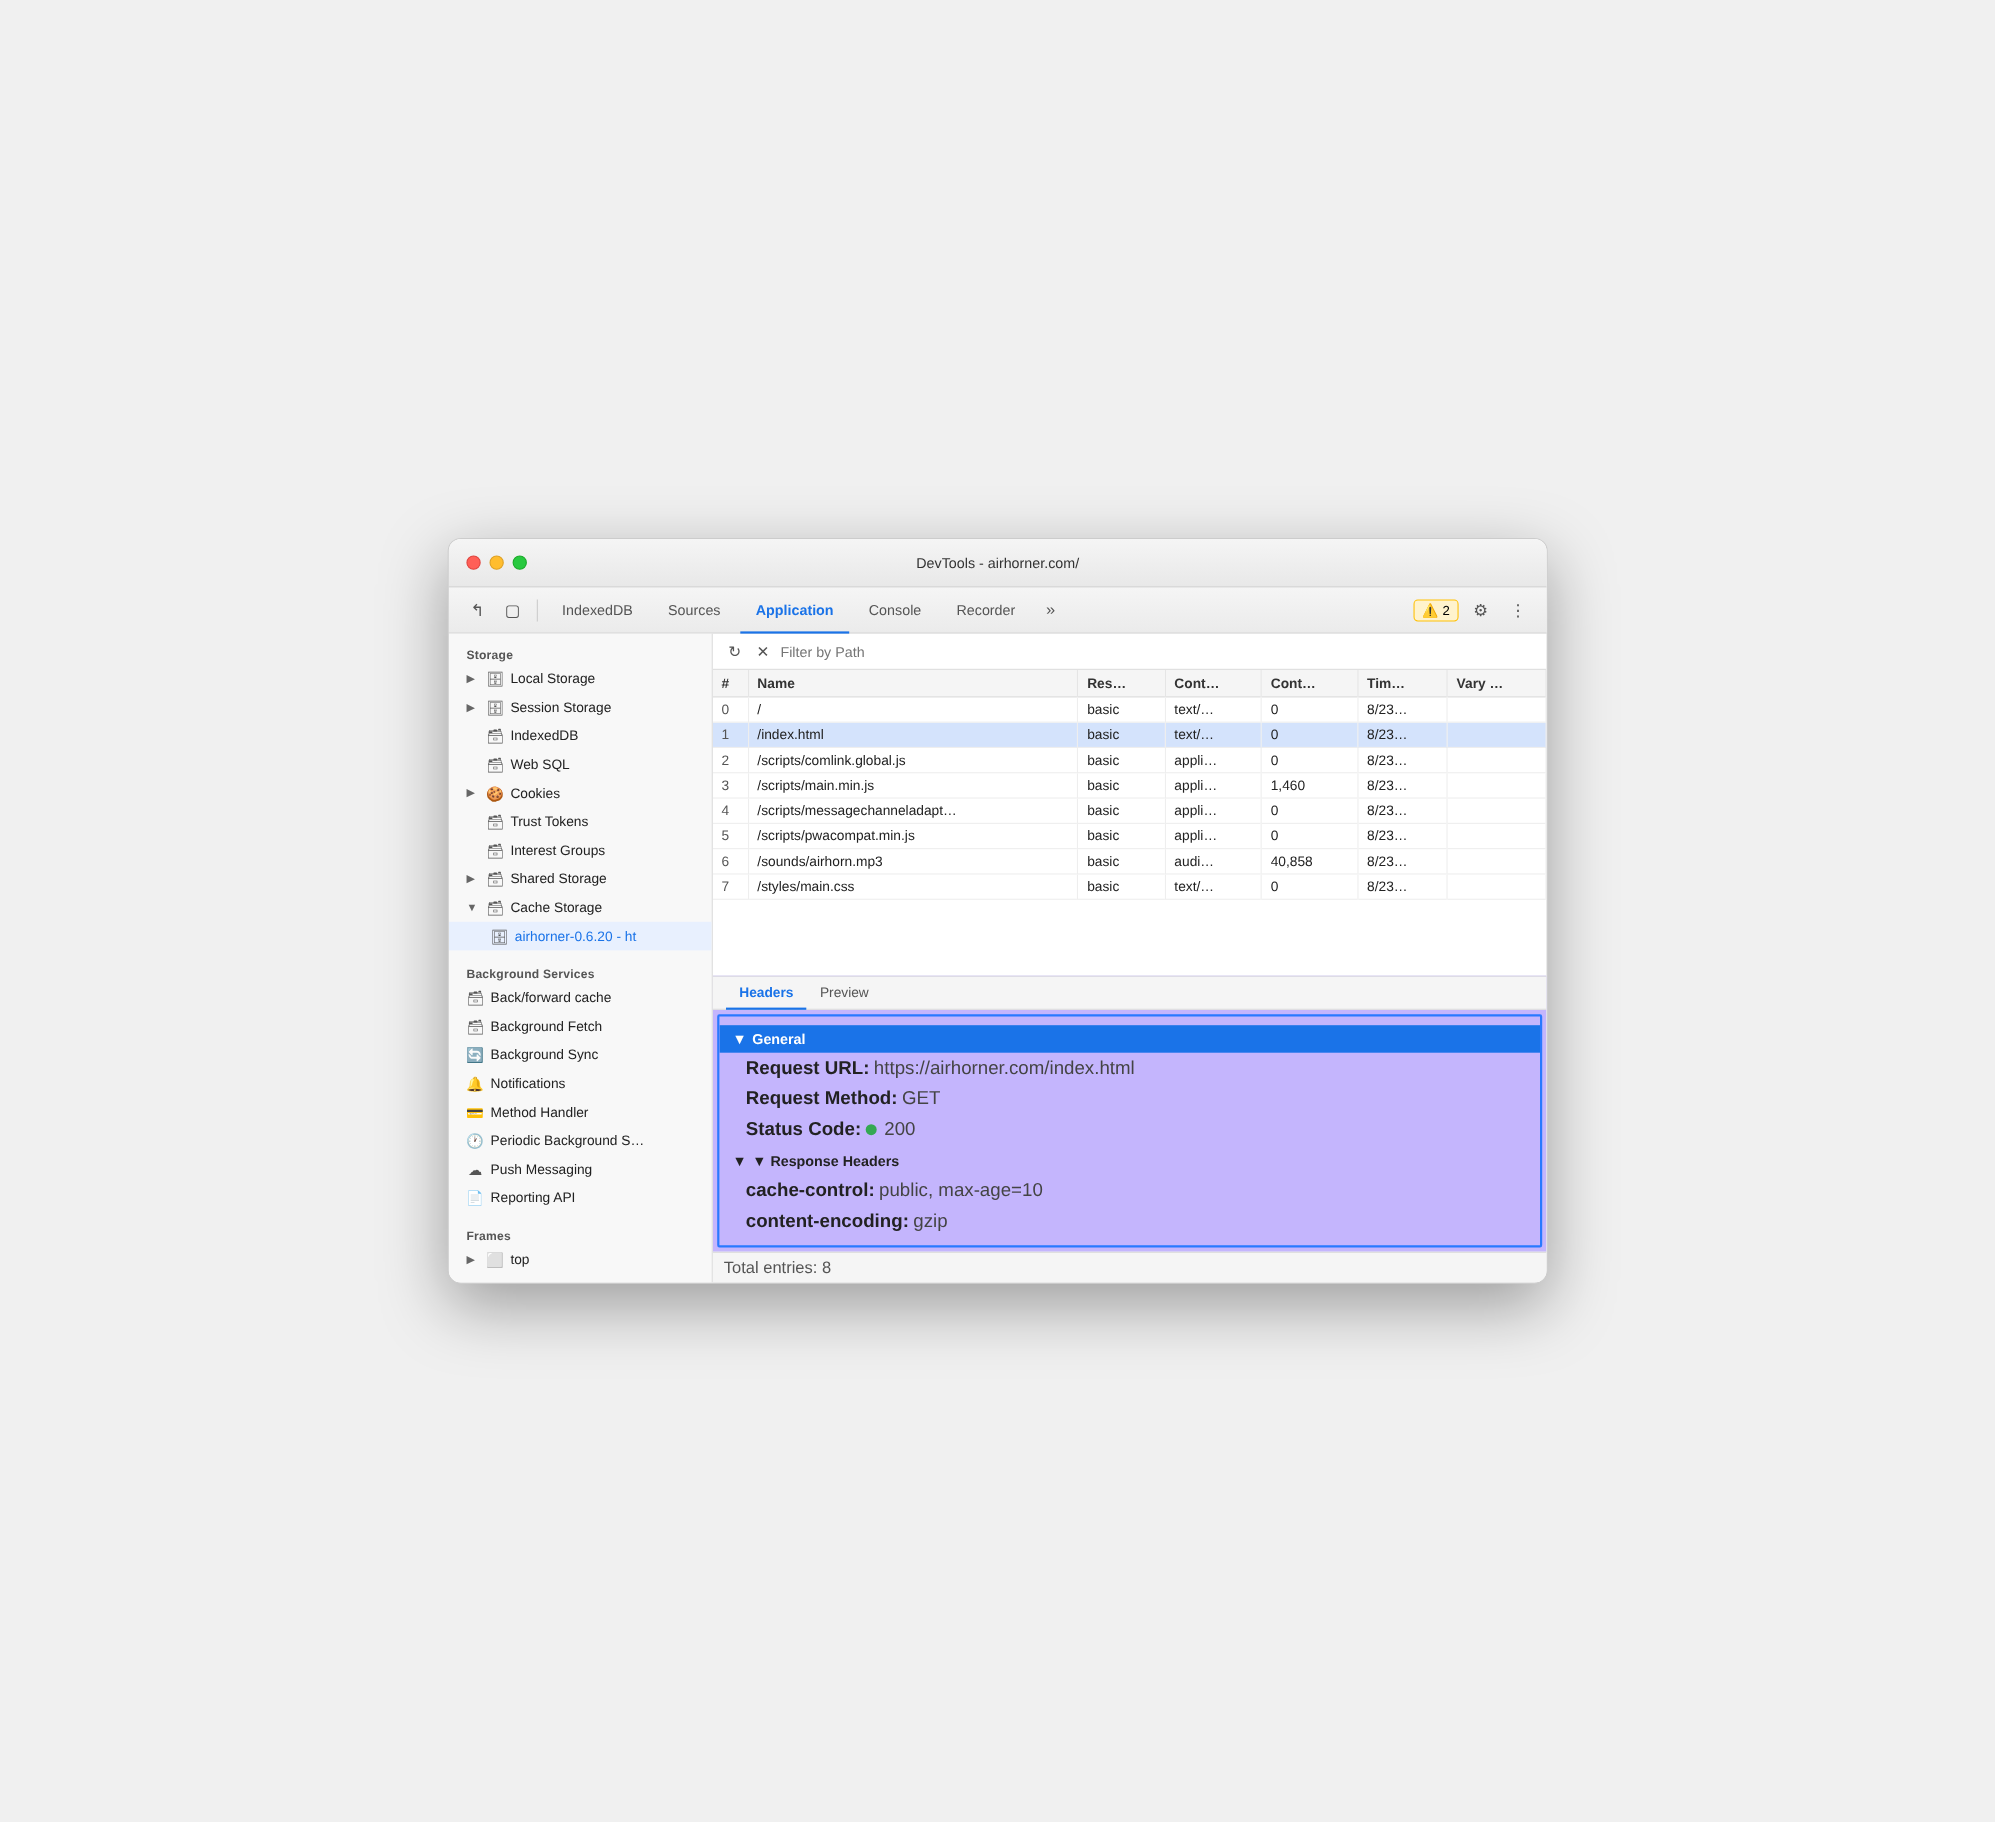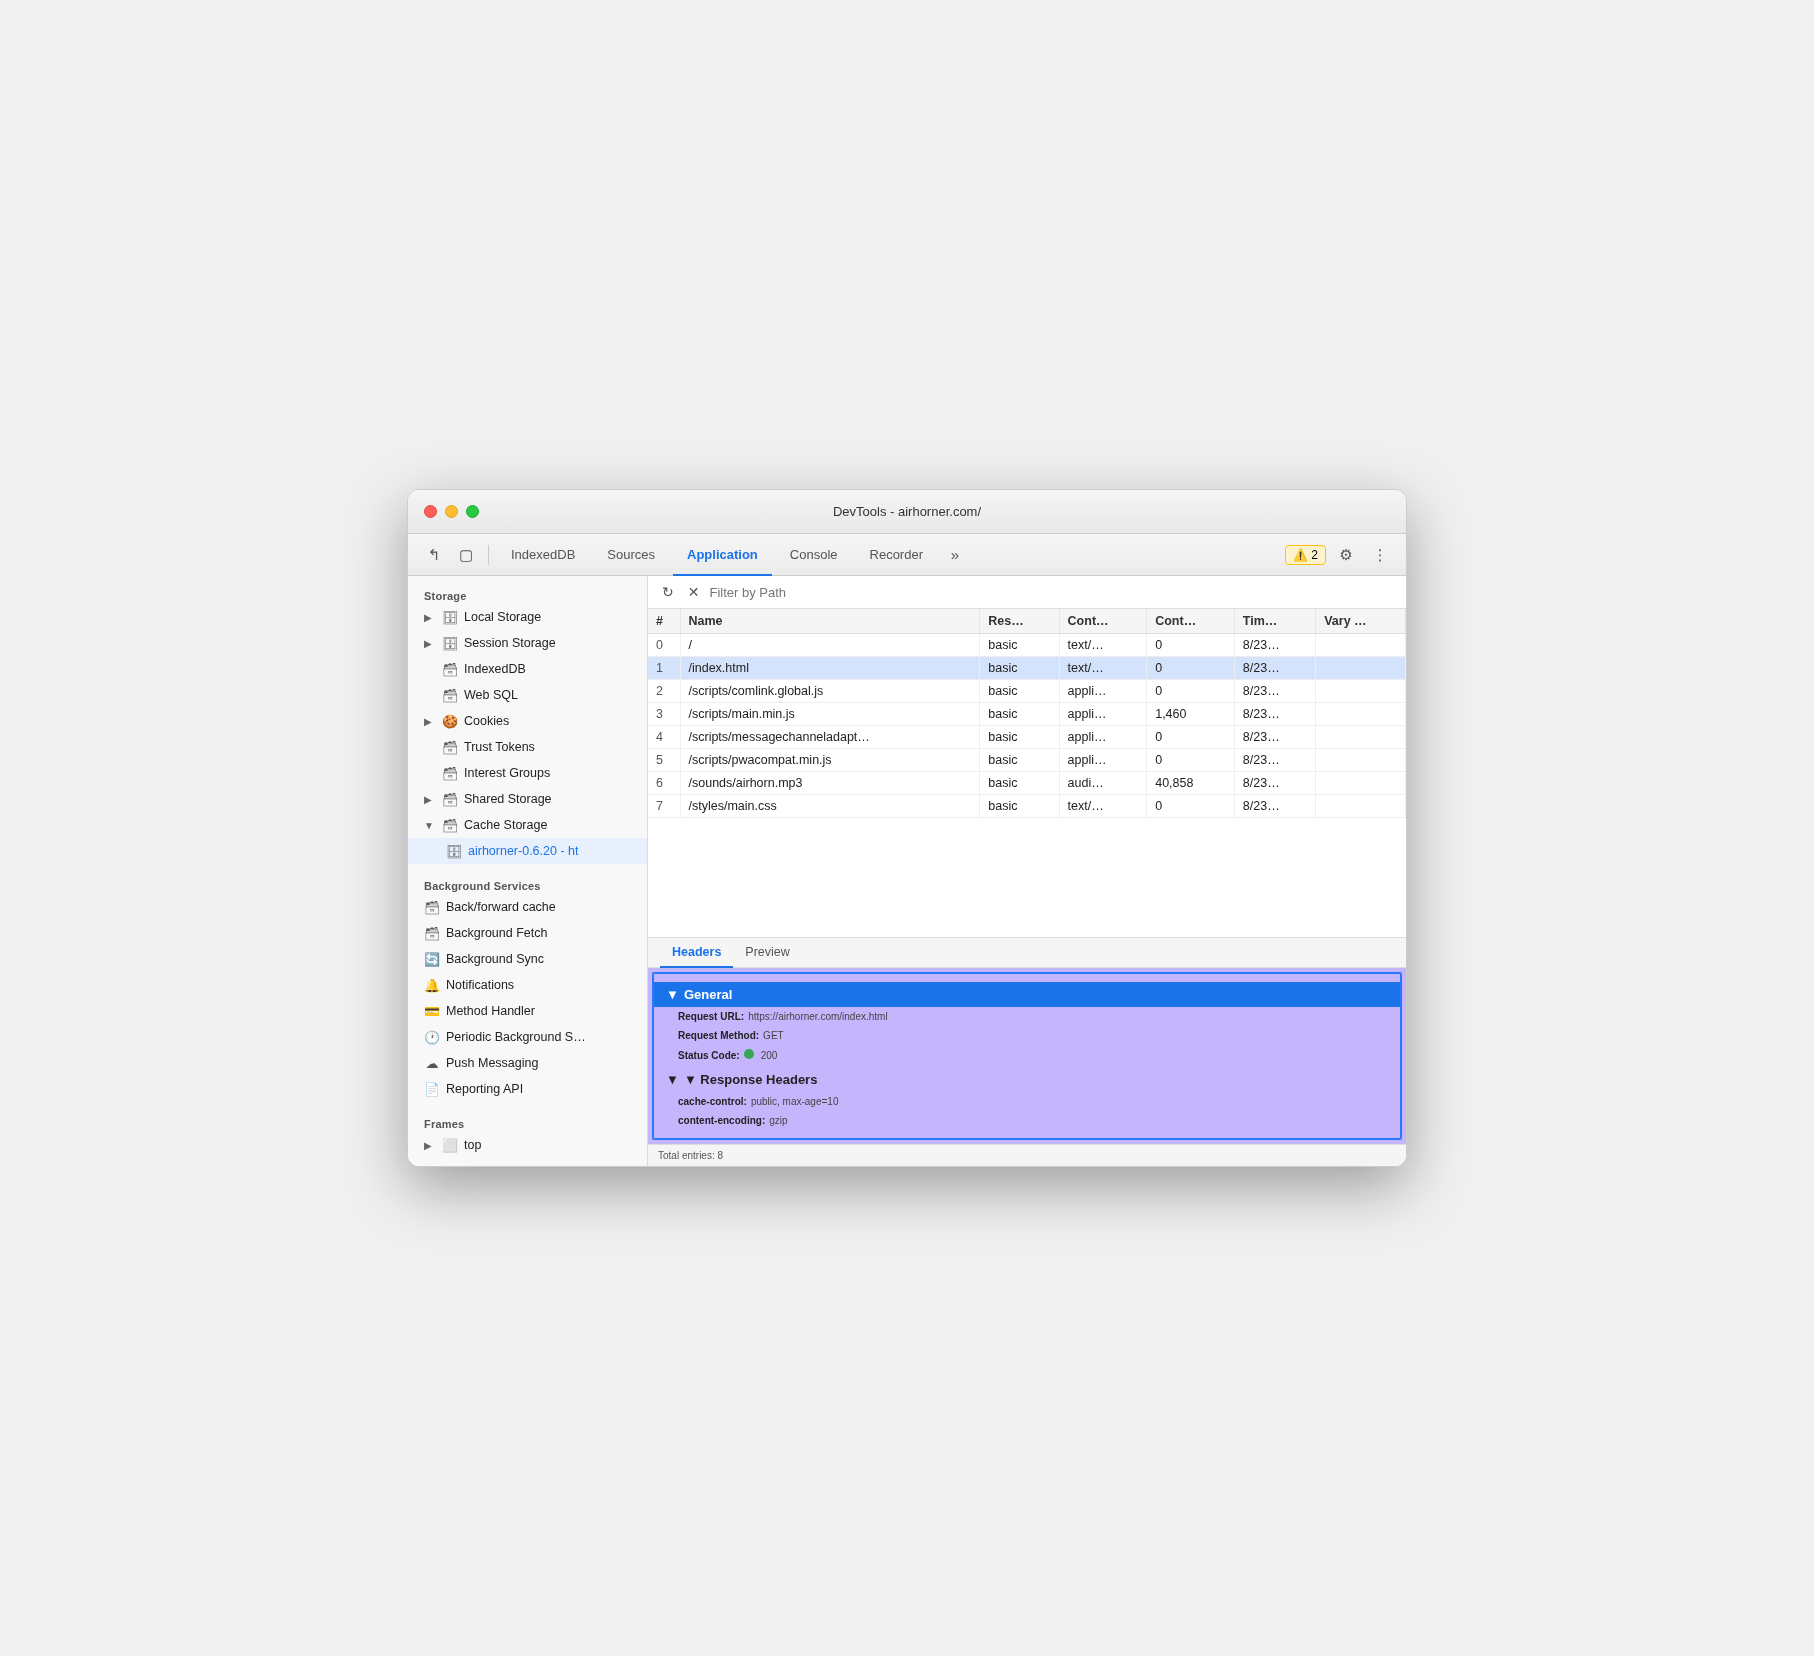--- a/index.html
+++ b/index.html
@@ -267,21 +267,21 @@
       background: #1a73e8;
       color: #fff;
       font-size: 13px;
       font-weight: 600;
       cursor: pointer;
       gap: 5px;
     }
     .detail-row {
       display: flex;
       padding: 4px 24px;
-      font-size: 10px;
+      font-size: 17px;
       color: #222;
       gap: 4px;
       align-items: baseline;
     }
     .detail-row .key {
       font-weight: 700;
       white-space: nowrap;
       color: #222;
     }
     .detail-row .val {
@@ -290,21 +290,21 @@
     .status-dot {
       width: 10px;
       height: 10px;
       border-radius: 50%;
       background: #34a853;
       display: inline-block;
       margin-right: 3px;
     }
     .total-bar {
       padding: 5px 10px;
-      font-size: 10px;
+      font-size: 15px;
       color: #555;
       border-top: 1px solid #ddd;
       background: #f5f5f5;
     }
     .detail-section-2 {
       padding: 5px 12px;
       font-size: 13px;
       font-weight: 700;
       color: #222;
       cursor: pointer;

